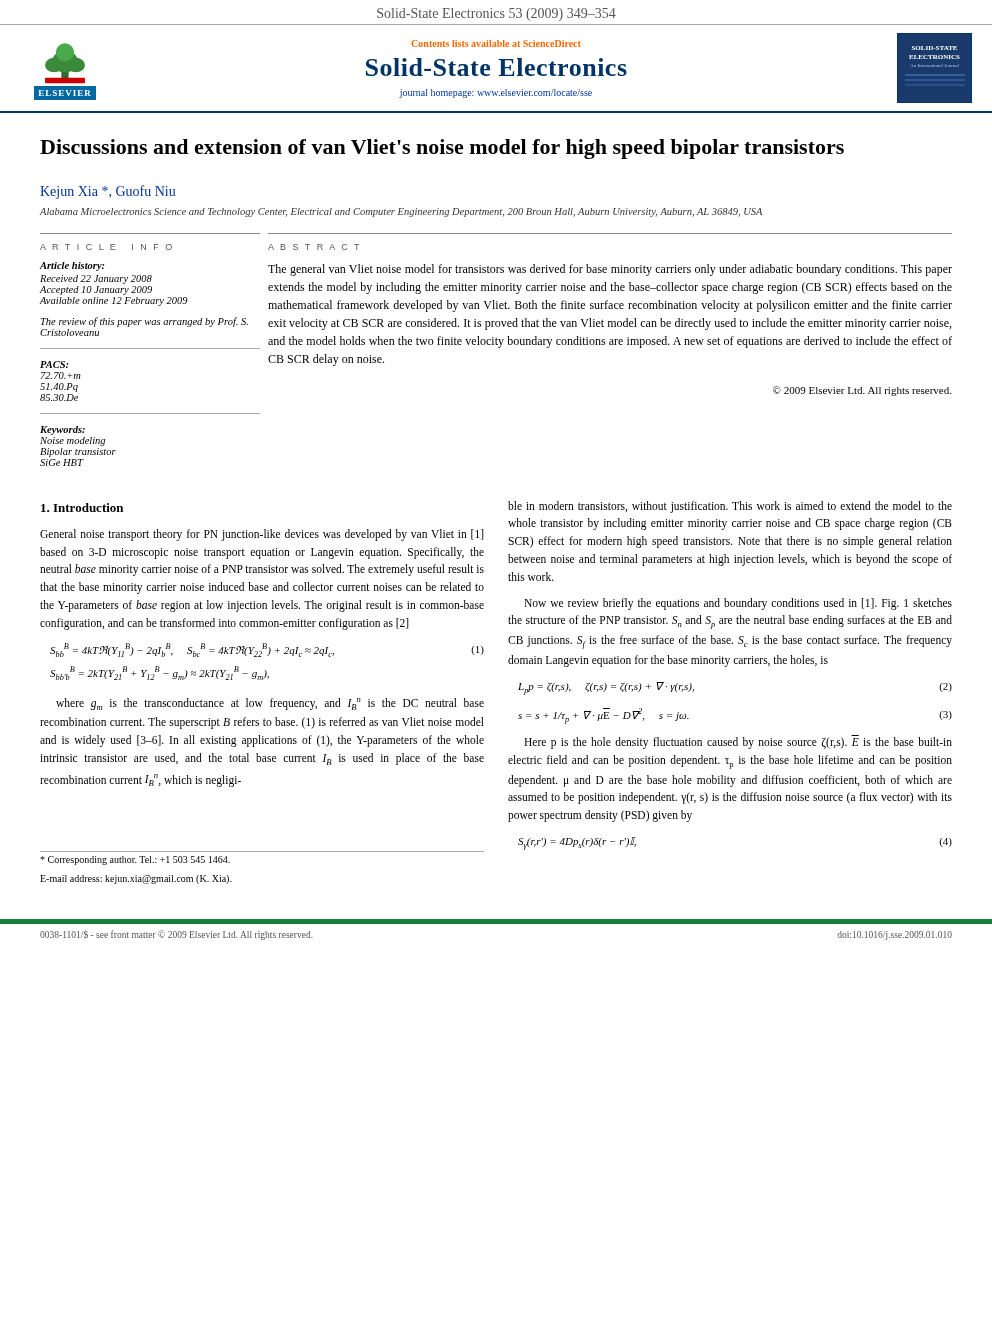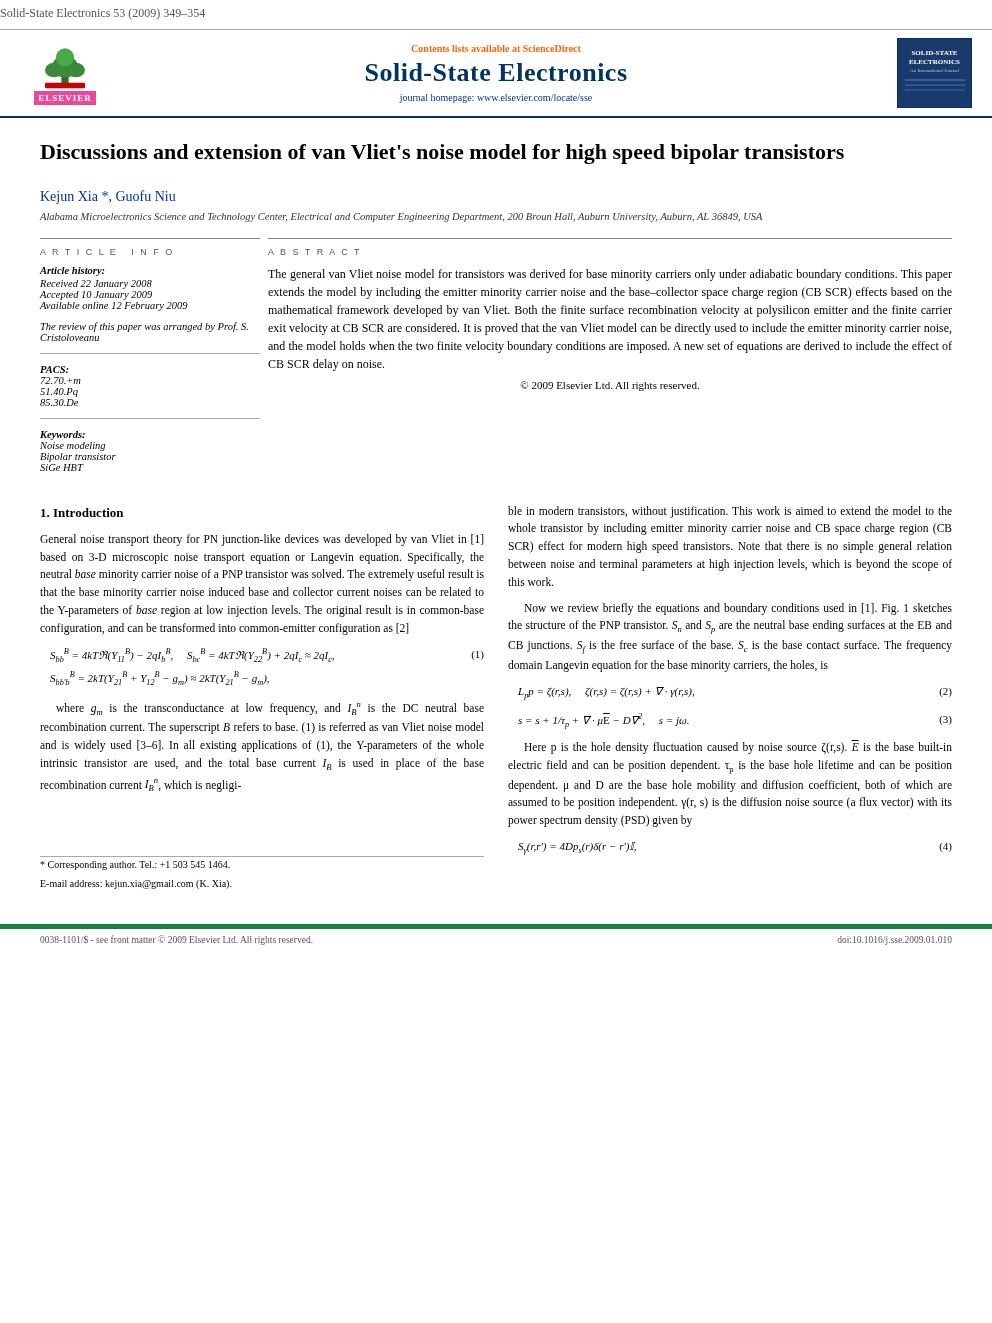--- a/index.html
+++ b/index.html
@@ -7,42 +7,43 @@
       background: #fff;
       font-family: 'Times New Roman', Times, serif;
       font-size: 13px;
       color: #000;
       width: 992px;
       min-height: 1323px;
     }
 
     
     .top-bar {
-      font-size: 12px;
+      text-align: center;
+      font-size: 14px;
       color: #555;
-      padding: 6px 0 8px;
+      padding: 6px 0 2px;
       border-bottom: 1px solid #aaa;
     }
 
     .journal-header {
       display: flex;
       align-items: center;
       justify-content: space-between;
       padding: 8px 20px;
       border-bottom: 2px solid #003366;
     }
 
     .elsevier-logo {
       display: flex;
       flex-direction: column;
       align-items: center;
       width: 90px;
     }
     .elsevier-box {
-      background: #ec4899;
+      background: #0369a1;
       color: white;
       font-size: 9px;
       font-weight: bold;
       padding: 2px 4px;
       letter-spacing: 1px;
       text-align: center;
     }
     .elsevier-tree {
       width: 60px;
       height: 50px;
@@ -187,22 +188,22 @@
     }
 
     .abstract-text {
       font-size: 12px;
       line-height: 1.5;
       text-align: justify;
     }
 
     .copyright-line {
       font-size: 11px;
-      text-align: center;
-      margin-top: 6px;
+      text-align: right;
+      margin-top: 16px;
     }
 
     
     .body-two-col {
       display: flex;
       gap: 24px;
       margin-top: 10px;
     }
 
     .body-col {

